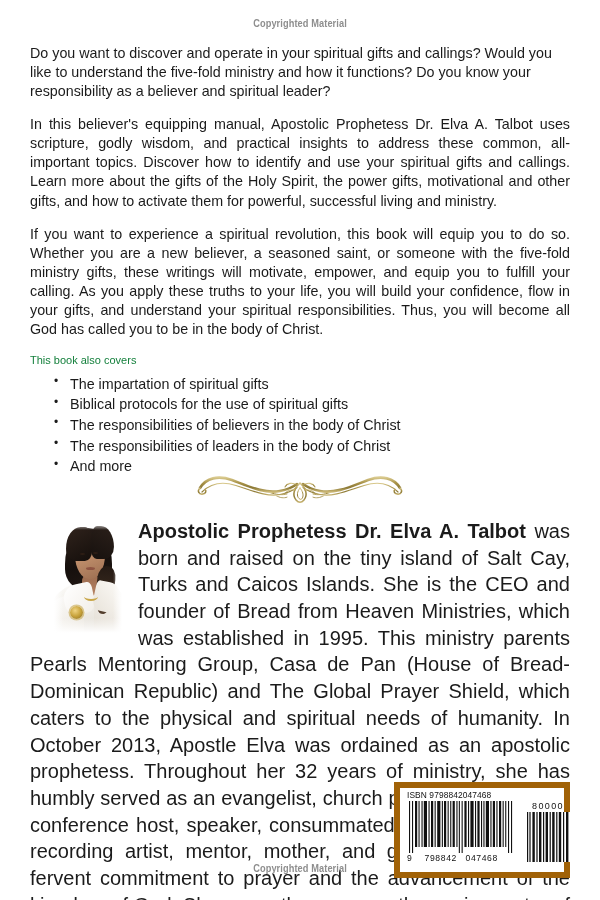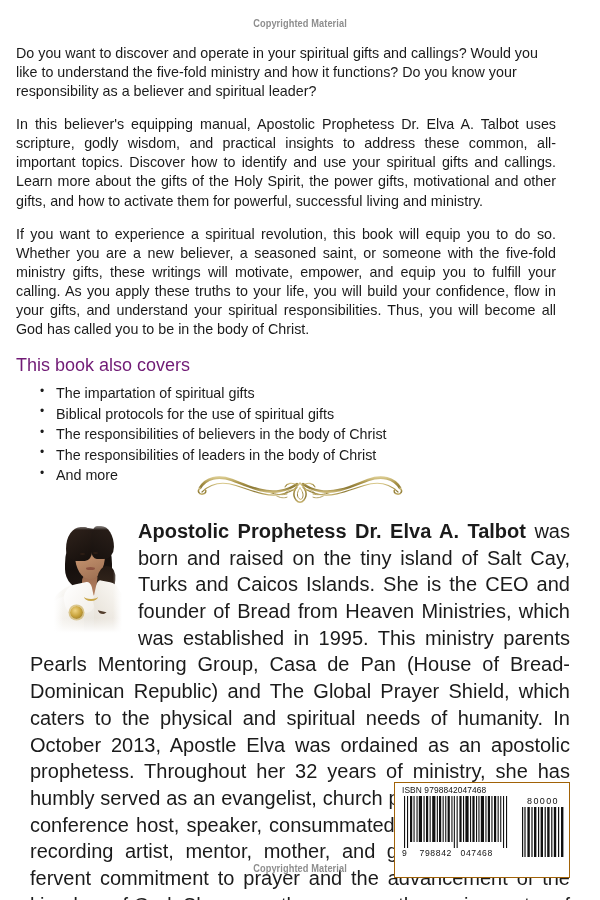--- a/index.html
+++ b/index.html
@@ -32,42 +32,42 @@
     letter-spacing: 0.1px;
     color: #8e8e8e;
     transform: scaleX(0.88);
   }
   #copyright-top { top: 17px; }
   #copyright-bottom { top: 862px; }
 
   
   .content {
     position: absolute;
-    left: 16px;
+    left: 30px;
     top: 44px;
     width: 540px;
   }
   p.body-para {
     margin: 0 0 14px 0;
     font-size: 14.3px;
     line-height: 1.335;
     color: #1b1b1b;
     text-align: justify;
     text-justify: inter-word;
     -webkit-hyphens: none;
     hyphens: none;
   }
   p.body-para:last-child { margin-bottom: 0; }
   p.lead-para { text-align: left; }
 
   .covers-line {
     margin: 0 0 6px 0;
-    font-size: 18px;
+    font-size: 11px;
     line-height: 1.335;
-    color: #701a75;
+    color: #15803d;
   }
 
   ul.covers-list {
     margin: 0;
     padding: 0 0 0 24px;
     list-style: none;
   }
   ul.covers-list li {
     position: relative;
     font-size: 14.3px;
@@ -229,21 +229,21 @@
   }
   .bio-name { font-weight: bold; }
 
   
   #barcode-box {
     position: absolute;
     left: 394px;
     top: 782px;
     width: 176px;
     height: 96px;
-    border: 1px solid #a16207;
+    border: 6px solid #a16207;
     background: #ffffff;
     box-sizing: border-box;
     padding: 3px 5px 0 7px;
   }
   #isbn-text {
     font-size: 8.4px;
     color: #111;
     letter-spacing: 0.1px;
     line-height: 1.1;
     margin-bottom: 1px;

